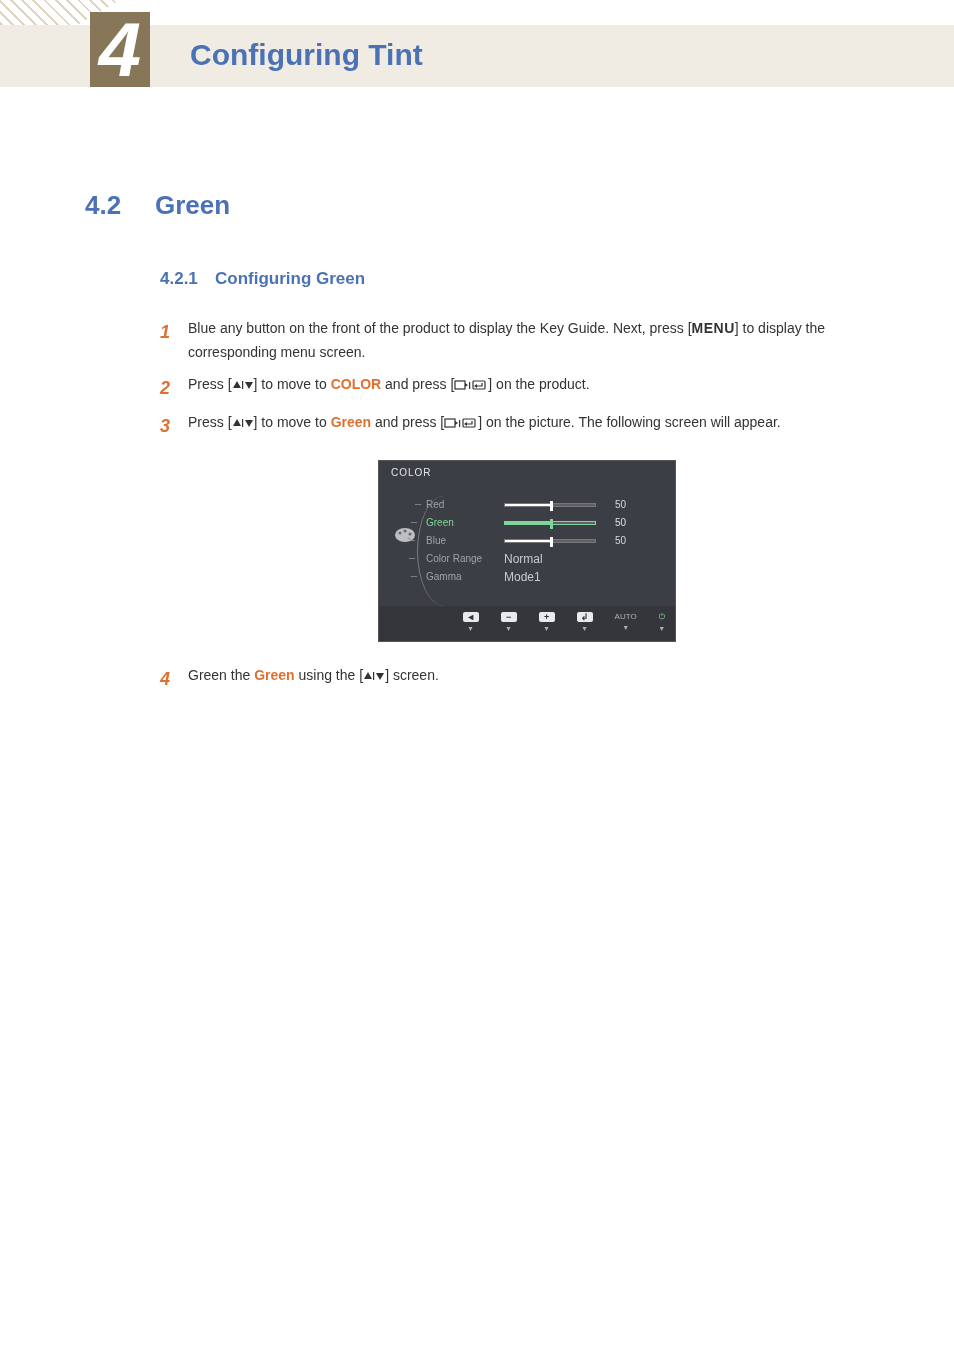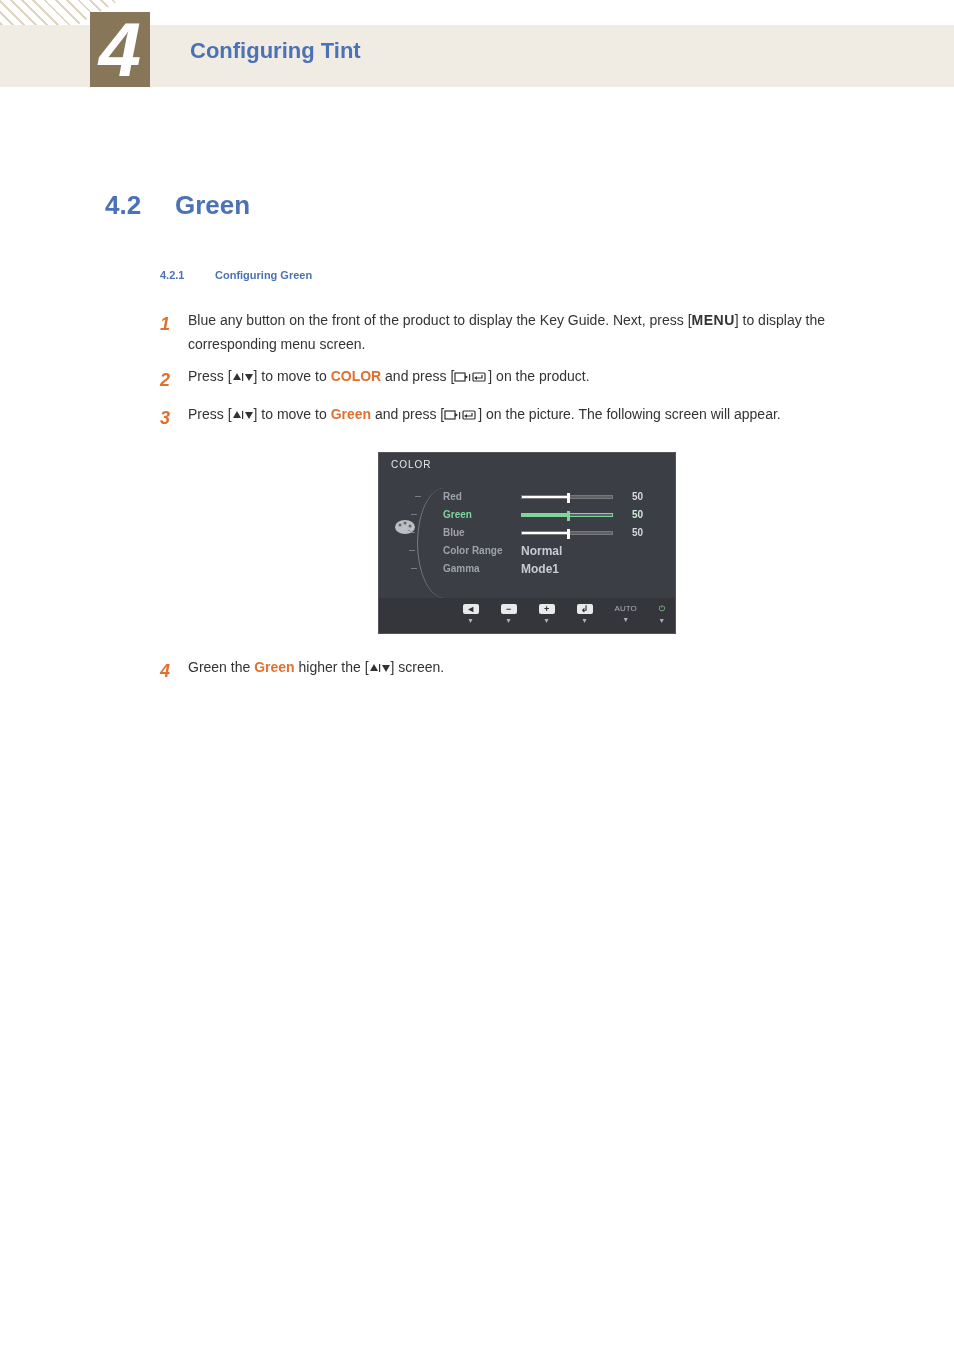--- a/index.html
+++ b/index.html
@@ -18,54 +18,54 @@
     display: flex; align-items: center;
   }
   .chapter-box {
     position: absolute; top: 12px; left: 90px; width: 60px; height: 75px;
     background: #887659; color: #fff; font-size: 76px; font-weight: bold;
     display: flex; align-items: center; justify-content: center;
     font-style: italic; line-height: 1;
   }
   .chapter-title {
     position: absolute; top: 38px; left: 190px;
-    color: #4a72b4; font-size: 22px; font-weight: bold;
+    color: #4a72b4; font-size: 30px; font-weight: bold;
   }
 
   .content { position: absolute; top: 190px; left: 85px; right: 60px; }
 
-  .section-heading { color: #4a72b4; font-size: 26px; font-weight: bold; margin-bottom: 48px; margin-left: 20px; }
+  .section-heading { color: #4a72b4; font-size: 26px; font-weight: bold; margin-bottom: 48px; }
   .section-num { display: inline-block; width: 70px; }
 
   .intro { margin-left: 75px; margin-bottom: 40px; }
   .intro p { color: #5a5a5a; font-size: 14px; line-height: 1.6; margin-bottom: 22px; }
 
   .subsection { margin-left: 75px; }
-  .sub-heading { color: #4a72b4; font-size: 11px; font-weight: bold; margin-bottom: 28px; }
+  .sub-heading { color: #4a72b4; font-size: 17px; font-weight: bold; margin-bottom: 28px; }
   .sub-num { display: inline-block; width: 55px; }
 
   .steps { list-style: none; }
   .steps li { display: flex; font-size: 14px; color: #333; line-height: 1.7; margin-bottom: 8px; }
   .step-num { flex: 0 0 28px; font-style: italic; font-size: 18px; color: #e07030; font-weight: bold; }
   .step-body { flex: 1; }
   .hl { color: #e07030; font-weight: bold; }
   .menu-txt { font-family: Arial; font-weight: bold; letter-spacing: 0.5px; text-align: right; }
 
   .updown-icon { display: inline-flex; align-items: center; vertical-align: middle; }
   .updown-icon svg { width: 22px; height: 12px; }
   .enter-icon { display: inline-flex; align-items: center; vertical-align: middle; }
   .enter-icon svg { width: 34px; height: 12px; }
 
   .osd-wrap { display: flex; justify-content: center; margin: 18px 0 22px 0; }
   .osd {
     width: 298px; background: #3b3e44; color: #c8cbd0; font-size: 10px;
     font-family: Arial, sans-serif; border: 1px solid #555; 
   }
   .osd-title { padding: 6px 12px 4px 12px; font-size: 10px; letter-spacing: 1px; color:#e6e8ea; }
-  .osd-body { display: flex; padding: 14px 14px 20px 20px; position: relative; font-weight: bold; }
+  .osd-body { display: flex; padding: 14px 14px 20px 3px; position: relative; }
   .osd-items { flex: 1; padding-left: 44px; }
   .osd-row { display: flex; align-items: center; height: 18px; }
   .osd-label { width: 78px; color: #9ea2aa; font-size: 10px; }
   .osd-label.sel { color: #7fd69a; }
   .slider { position: relative; width: 92px; height: 4px; background: #3b3e44; border:1px solid #777; }
   .slider .track { position:absolute; inset:0; background:#5e6168; }
   .slider .fill { position: absolute; top:0; bottom:0; left:0; background: #fff; }
   .slider .thumb { position:absolute; top:-3px; width:3px; height:10px; background:#fff; }
   .slider.sel { border-color:#7fd69a; }
   .slider.sel .fill { background:#7fd69a; }
@@ -253,21 +253,21 @@
                 <span>▾</span>
               </span>
           </div>
         </div>
       </div>
 
       <ol class="steps">
         <li>
           <span class="step-num">4</span>
           <span class="step-body">
-            <span>Green the </span><span class="hl">Green</span><span> higher the [</span><span class="updown-icon">
+            <span>Green the </span><span class="hl">Green</span><span> using the [</span><span class="updown-icon">
                 <svg viewBox="0 0 22 12">
                   <polygon points="5,2 9,9 1,9" fill="#333"></polygon>
                   <rect x="10" y="2" width="1.2" height="8" fill="#333"></rect>
                   <polygon points="17,10 21,3 13,3" fill="#333"></polygon>
                 </svg>
               </span><span>] screen.</span>
           </span>
         </li>
       </ol>
 

